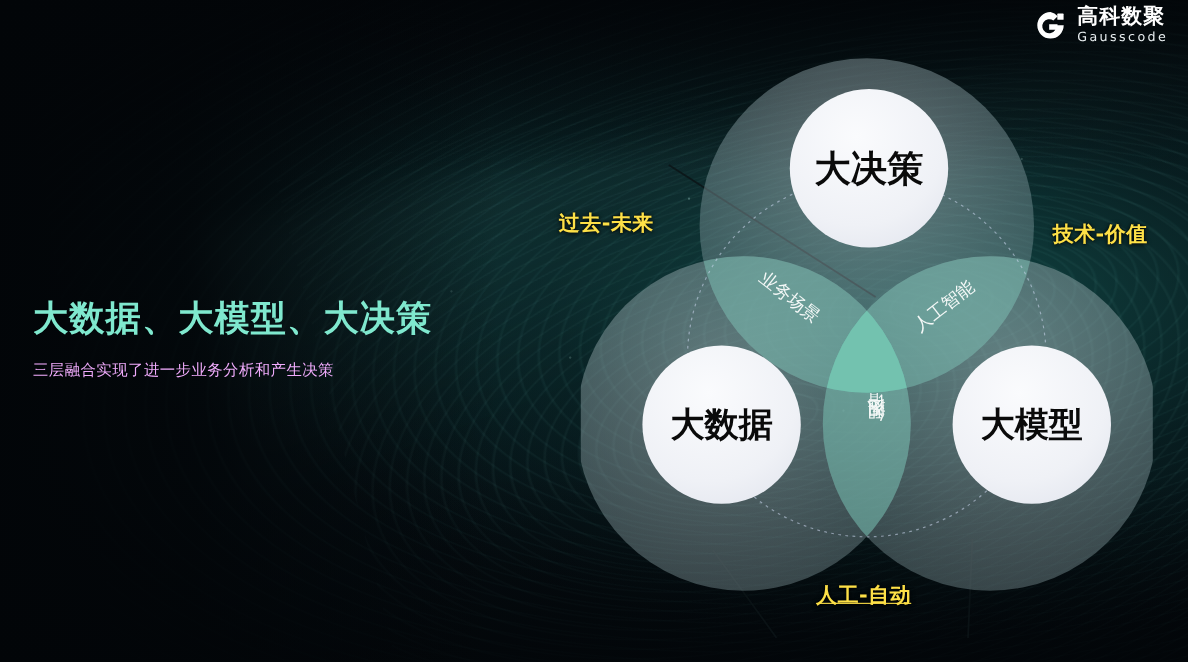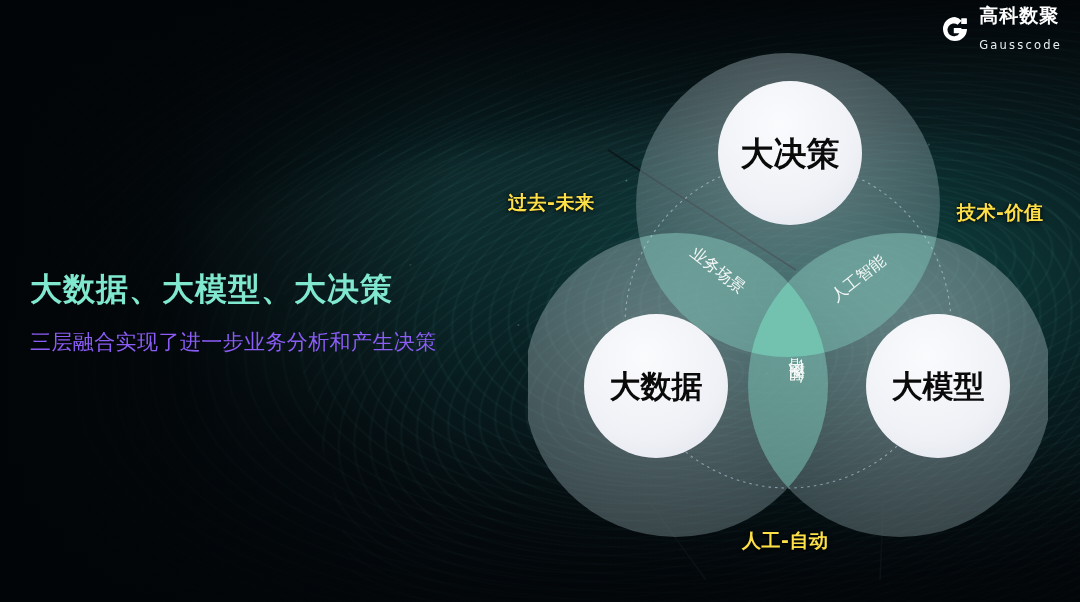--- a/index.html
+++ b/index.html
@@ -87,21 +87,21 @@
 
   
   .logo {
     position: absolute;
     right: 18px; top: 6px;
     display: flex;
     align-items: center;
     gap: 9px;
   }
   .logo-mark { width: 30px; height: 30px; display:block; }
-  .logo-text { display: flex; flex-direction: column; line-height: 1; gap: 12px; }
+  .logo-text { display: flex; flex-direction: column; line-height: 1; }
   .logo-cn {
     color: #ffffff;
     font-size: 19px;
     font-weight: 700;
     letter-spacing: 1px;
   }
   .logo-en {
     color: #e8eef0;
     font-size: 11.5px;
     letter-spacing: 2.2px;
@@ -118,22 +118,22 @@
   }
   .headline {
     color: #7fe8ce;
     font-size: 32px;
     font-weight: 700;
     letter-spacing: 1px;
     margin: 0 0 16px 0;
     white-space: nowrap;
   }
   .sub-line {
-    color: #8b5cf6;
-    font-size: 21px;
+    color: #f0abfc;
+    font-size: 14px;
     font-weight: 400;
     letter-spacing: 0.4px;
     margin-bottom: 16px;
     white-space: nowrap;
   }
 
   
   .venn {
     position: absolute;
     left: 528px;
@@ -147,21 +147,21 @@
     position: absolute;
     color: #fde047;
     font-size: 19px;
     font-weight: 700;
     letter-spacing: 0.5px;
     white-space: nowrap;
     text-shadow: 0 1px 5px rgba(0,0,0,0.85), 0 0 2px rgba(0,0,0,0.9);
   }
   .lbl-past   { left: 508px; top: 190px; }
   .lbl-tech   { left: 957px; top: 200px; }
-  .lbl-manual { left: 742px; top: 528px; }
+  .lbl-manual { left: 742px; top: 528px; text-decoration: underline; }
 </style>
 </head>
 <body>
 
 <div id="slide">
 
   <div class="bg-base"></div>
   <div class="bg-ripples"></div>
   <div class="bg-ripples2"></div>
   <div class="bg-streak"></div>

